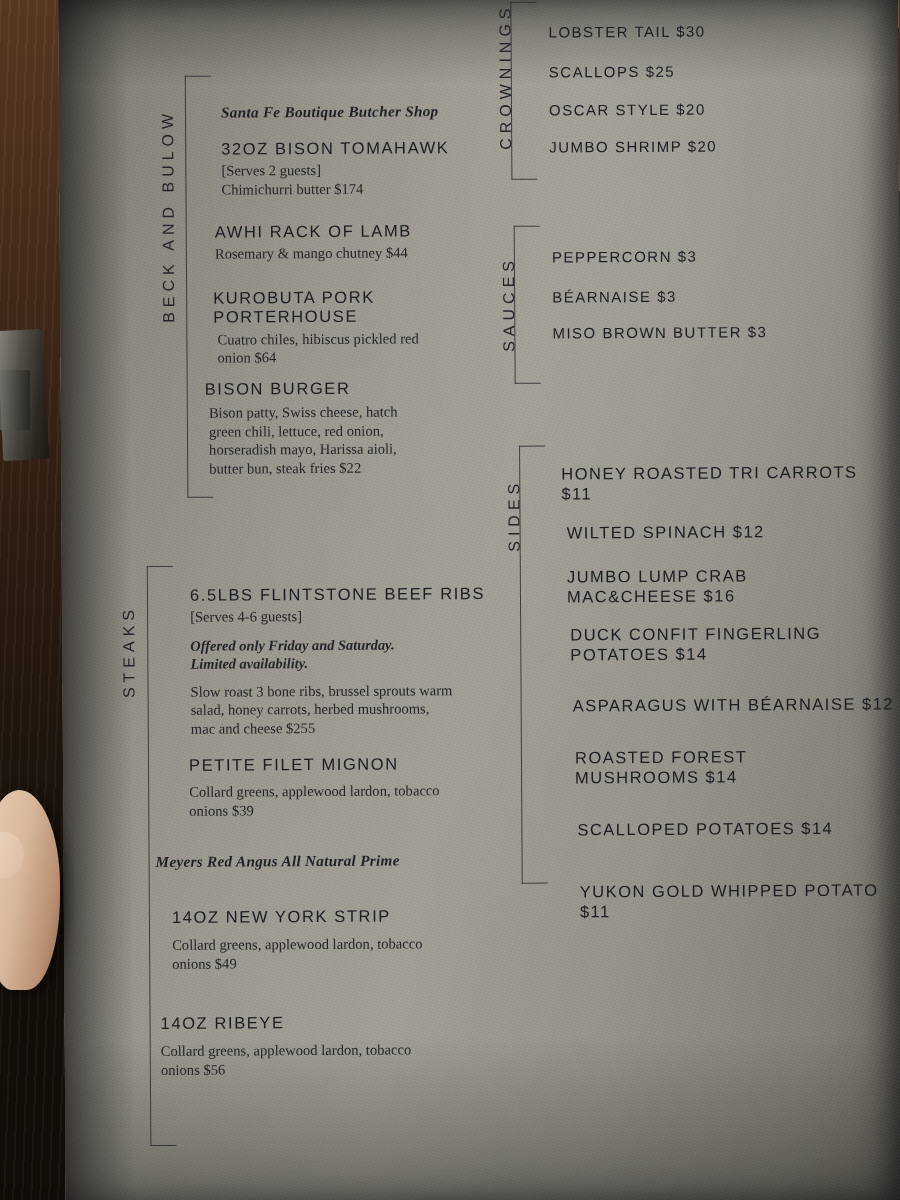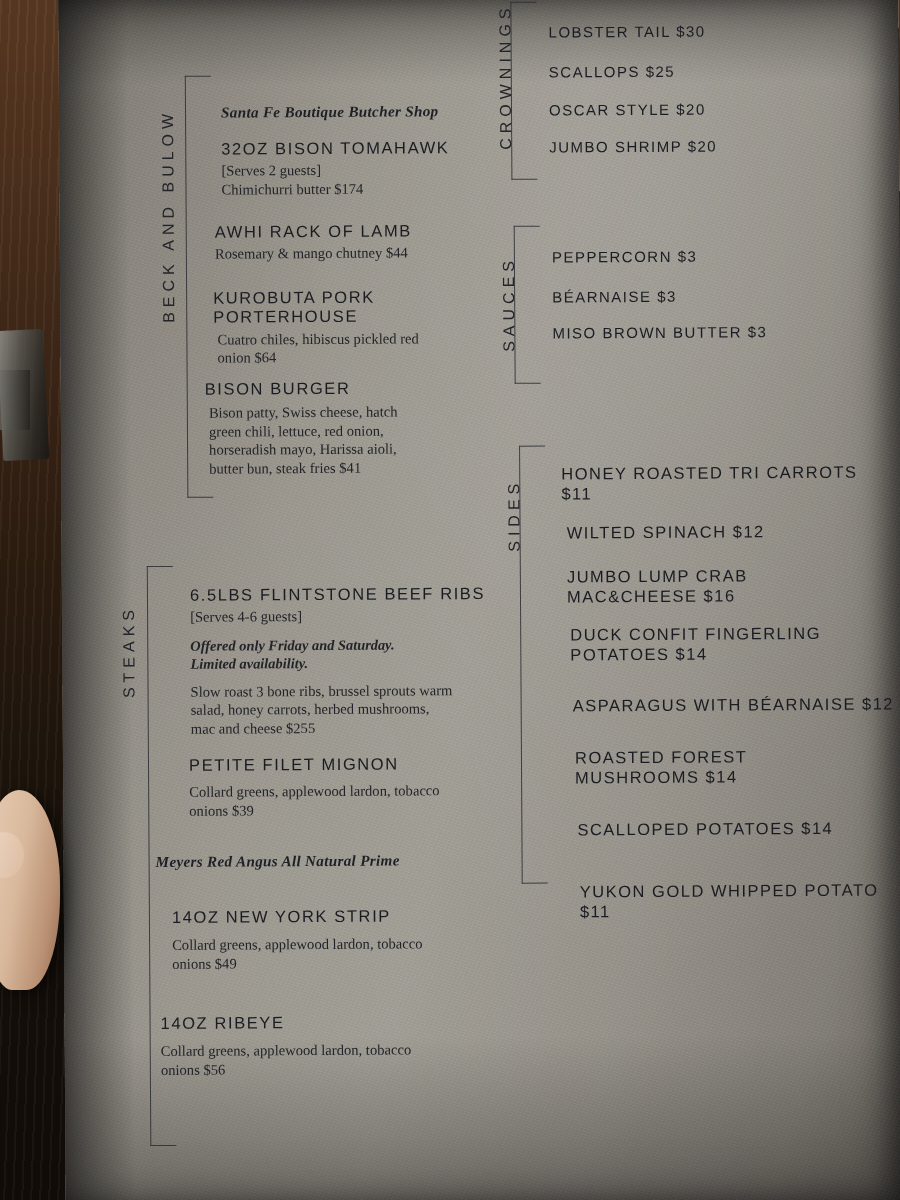--- a/index.html
+++ b/index.html
@@ -228,21 +228,21 @@
         <div class="desc">Rosemary &amp; mango chutney $44</div>
       </div>
 
       <div class="item" style="left:153px; top:293px; width:240px;">
         <div class="title wrap">KUROBUTA PORK PORTERHOUSE</div>
         <div class="desc" style="margin-left:4px; width:205px;">Cuatro chiles, hibiscus pickled red onion $64</div>
       </div>
 
       <div class="item" style="left:144px; top:384px; width:250px;">
         <div class="title">BISON BURGER</div>
-        <div class="desc" style="margin-left:4px; width:218px; margin-top:5px;">Bison patty, Swiss cheese, hatch green chili, lettuce, red onion, horseradish mayo, Harissa aioli, butter bun, steak fries $41</div>
+        <div class="desc" style="margin-left:4px; width:218px; margin-top:5px;">Bison patty, Swiss cheese, hatch green chili, lettuce, red onion, horseradish mayo, Harissa aioli, butter bun, steak fries $22</div>
       </div>
 
       <div class="vlabel" style="left:58px; top:592px; height:110px;">STEAKS</div>
       <div class="bracket" style="left:85px; top:570px; height:580px;"></div>
 
       <div class="item" style="left:128px; top:590px; width:280px;">
         <div class="title">6.5LBS FLINTSTONE BEEF RIBS</div>
         <div class="desc">[Serves 4-6 guests]</div>
         <div class="small-note ital-bold" style="margin-top:10px; width:250px;">Offered only Friday and Saturday. Limited availability.</div>
         <div class="desc" style="margin-top:10px; width:262px;">Slow roast 3 bone ribs, brussel sprouts warm salad, honey carrots, herbed mushrooms, mac and cheese $255</div>

